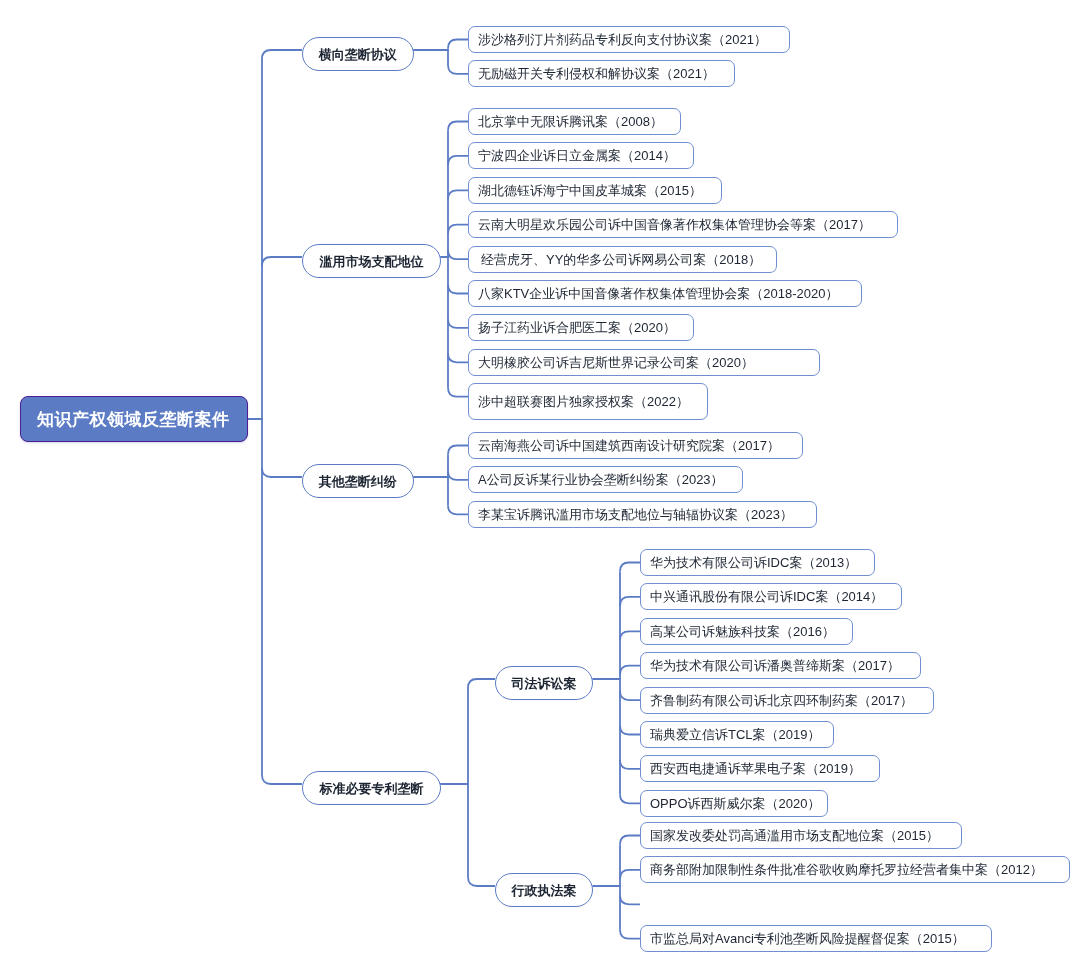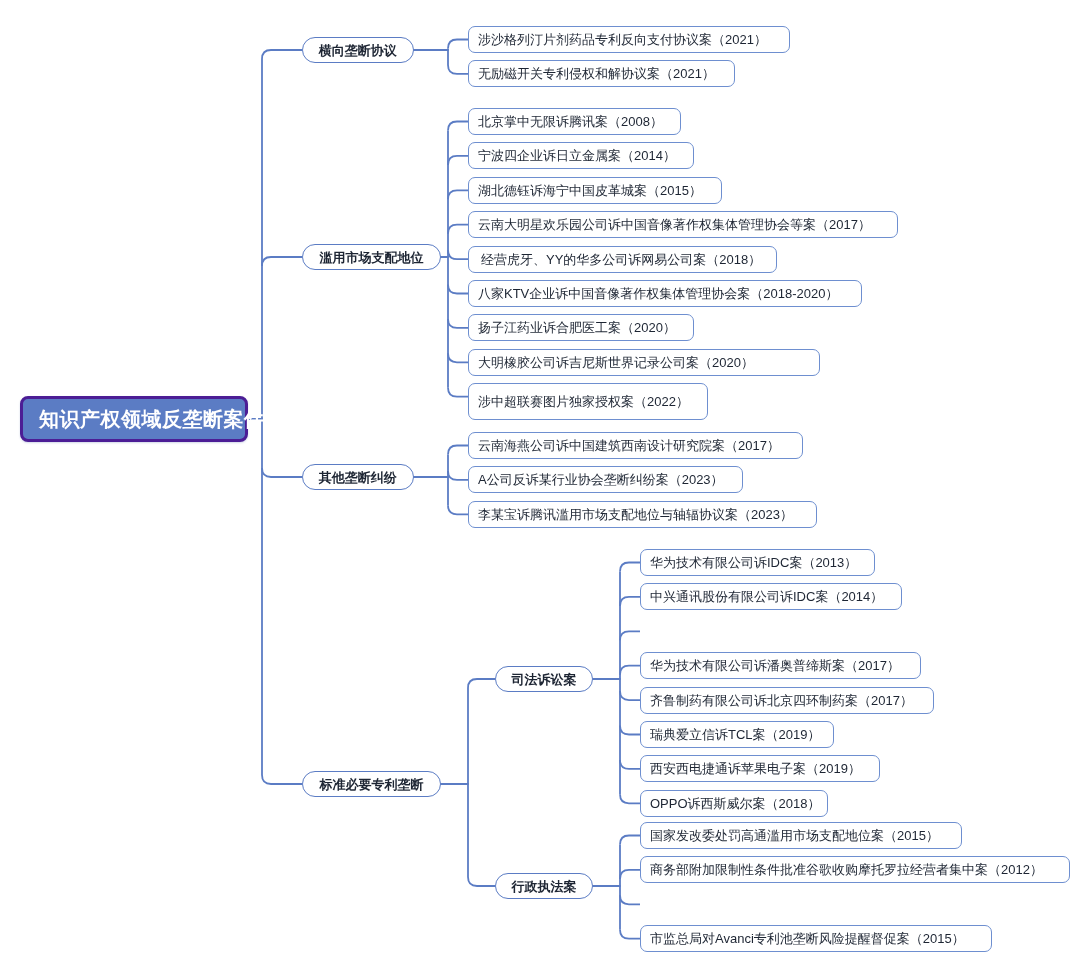--- a/index.html
+++ b/index.html
@@ -31,39 +31,39 @@
   .node {
     position: absolute;
     box-sizing: border-box;
     display: flex;
     align-items: center;
     white-space: nowrap;
   }
   
   .node-root {
     background: #5b7cc4;
-    border: 3px solid #4c1d95;
+    border: 1px solid #4c1d95;
     border-radius: 8px;
     color: #ffffff;
     font-weight: bold;
-    font-size: 20px;
+    font-size: 17px;
     padding: 0 16px;
     height: 46px;
     letter-spacing: 0.5px;
     box-shadow: 0 1px 2px rgba(70,100,165,0.25);
   }
   
   .node-pill {
     background: #ffffff;
     border: 1.4px solid #5b7cc4;
     border-radius: 999px;
     color: #1d2533;
     font-weight: bold;
     font-size: 13px;
-    padding: 8px 14px;
+    padding: 16px 14px;
     height: 26px;
     justify-content: center;
   }
   
   .node-leaf {
     background: #ffffff;
     border: 1.3px solid #6e8fd0;
     border-radius: 7px;
     color: #1d2533;
     font-weight: normal;
@@ -189,34 +189,37 @@
     </div>
     <div class="node node-pill" style="left: 495px; top: 666px; height: 26px; width: 98px;">
       <span class="label">司法诉讼案</span>
     </div>
     <div class="node node-leaf" style="left: 640px; top: 549px; height: 27px; width: 235px;">
       <span class="label">华为技术有限公司诉IDC案（2013）</span>
     </div>
     <div class="node node-leaf" style="left: 640px; top: 583.4px; height: 27px; width: 262.2px;">
       <span class="label">中兴通讯股份有限公司诉IDC案（2014）</span>
     </div>
+    <div class="node node-leaf" style="left: 640px; top: 617.8px; height: 27px; width: 212.8px;">
+      <span class="label">高某公司诉魅族科技案（2016）</span>
+    </div>
     <div class="node node-leaf" style="left: 640px; top: 652.2px; height: 27px; width: 280.8px;">
       <span class="label">华为技术有限公司诉潘奥普缔斯案（2017）</span>
     </div>
     <div class="node node-leaf" style="left: 640px; top: 686.6px; height: 27px; width: 294.4px;">
       <span class="label">齐鲁制药有限公司诉北京四环制药案（2017）</span>
     </div>
     <div class="node node-leaf" style="left: 640px; top: 721px; height: 27px; width: 194.2px; border-radius: 7px;">
       <span class="label">瑞典爱立信诉TCL案（2019）</span>
     </div>
     <div class="node node-leaf" style="left: 640px; top: 755.4px; height: 27px; width: 240px;">
       <span class="label">西安西电捷通诉苹果电子案（2019）</span>
     </div>
     <div class="node node-leaf" style="left: 640px; top: 789.8px; height: 27px; width: 188px;">
-      <span class="label">OPPO诉西斯威尔案（2018）</span>
+      <span class="label">OPPO诉西斯威尔案（2020）</span>
     </div>
     <div class="node node-pill" style="left: 495px; top: 873px; height: 26px; width: 98px;">
       <span class="label">行政执法案</span>
     </div>
     <div class="node node-leaf" style="left: 640px; top: 822px; height: 27px; width: 321.6px;">
       <span class="label">国家发改委处罚高通滥用市场支配地位案（2015）</span>
     </div>
     <div class="node node-leaf" style="left: 640px; top: 856.4px; height: 27px; width: 430.4px;">
       <span class="label">商务部附加限制性条件批准谷歌收购摩托罗拉经营者集中案（2012）</span>
     </div>

